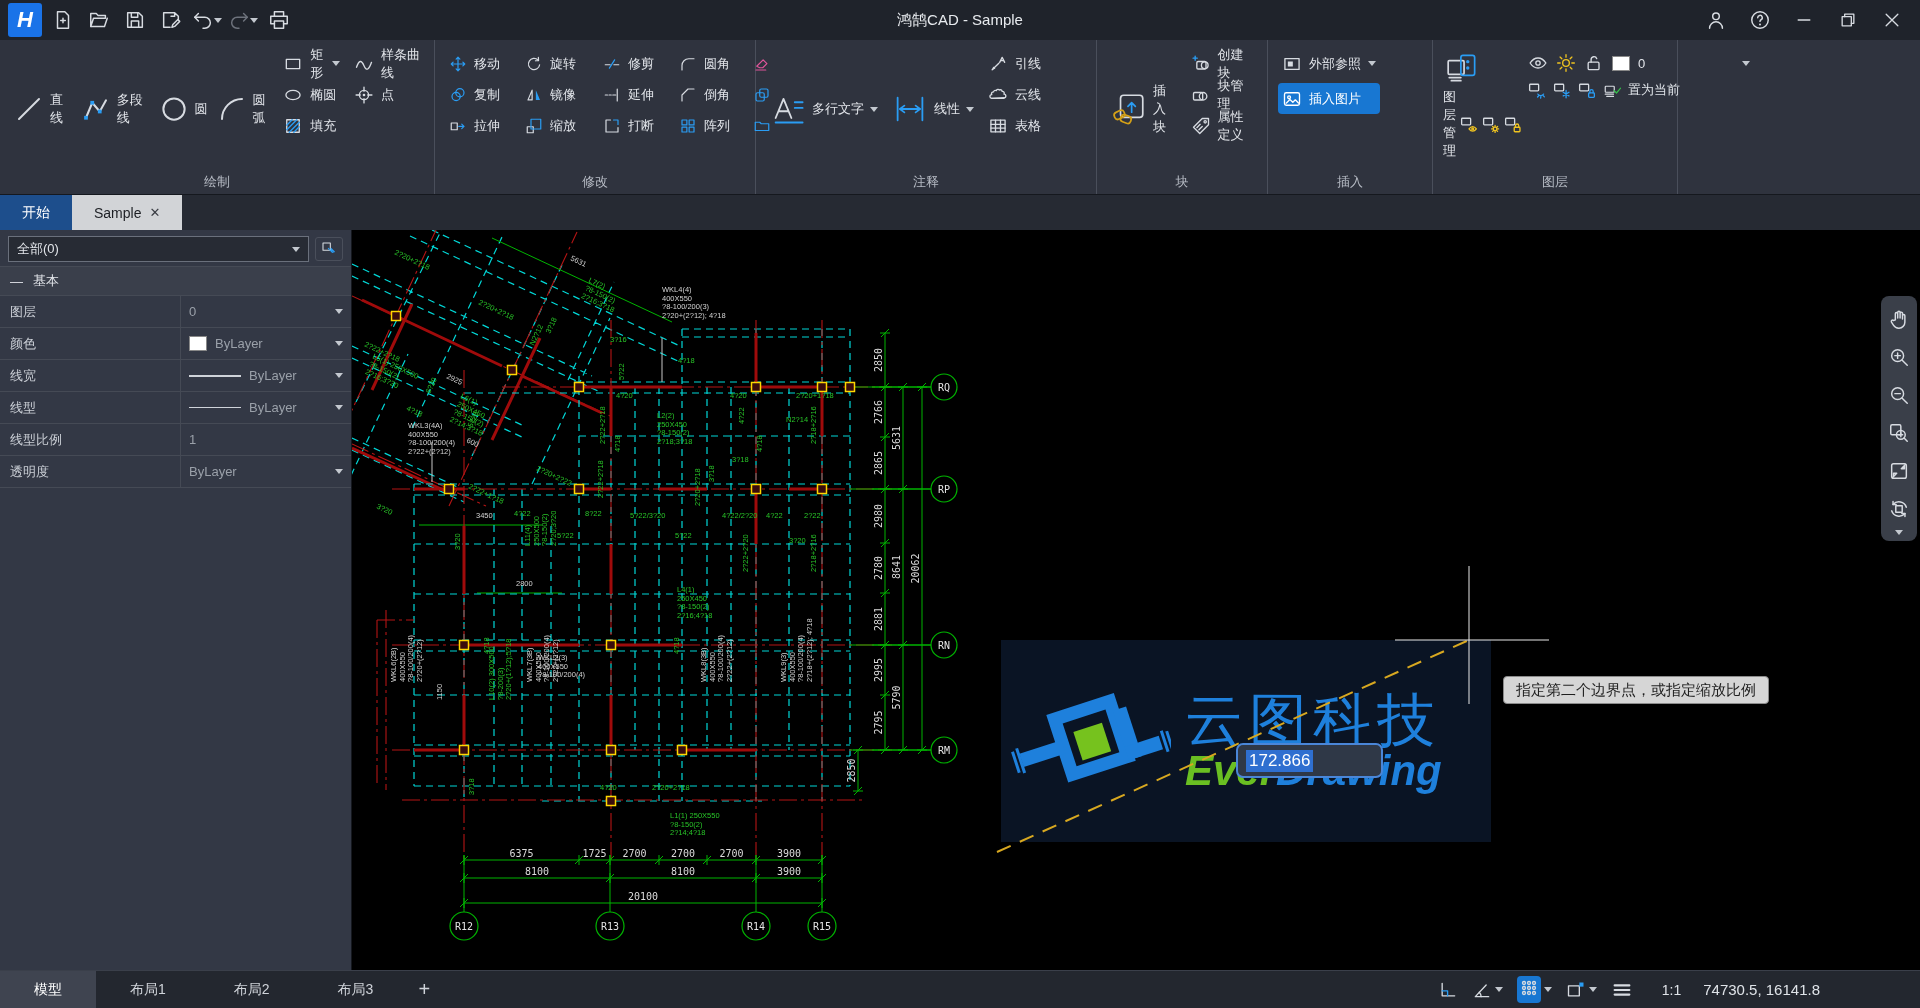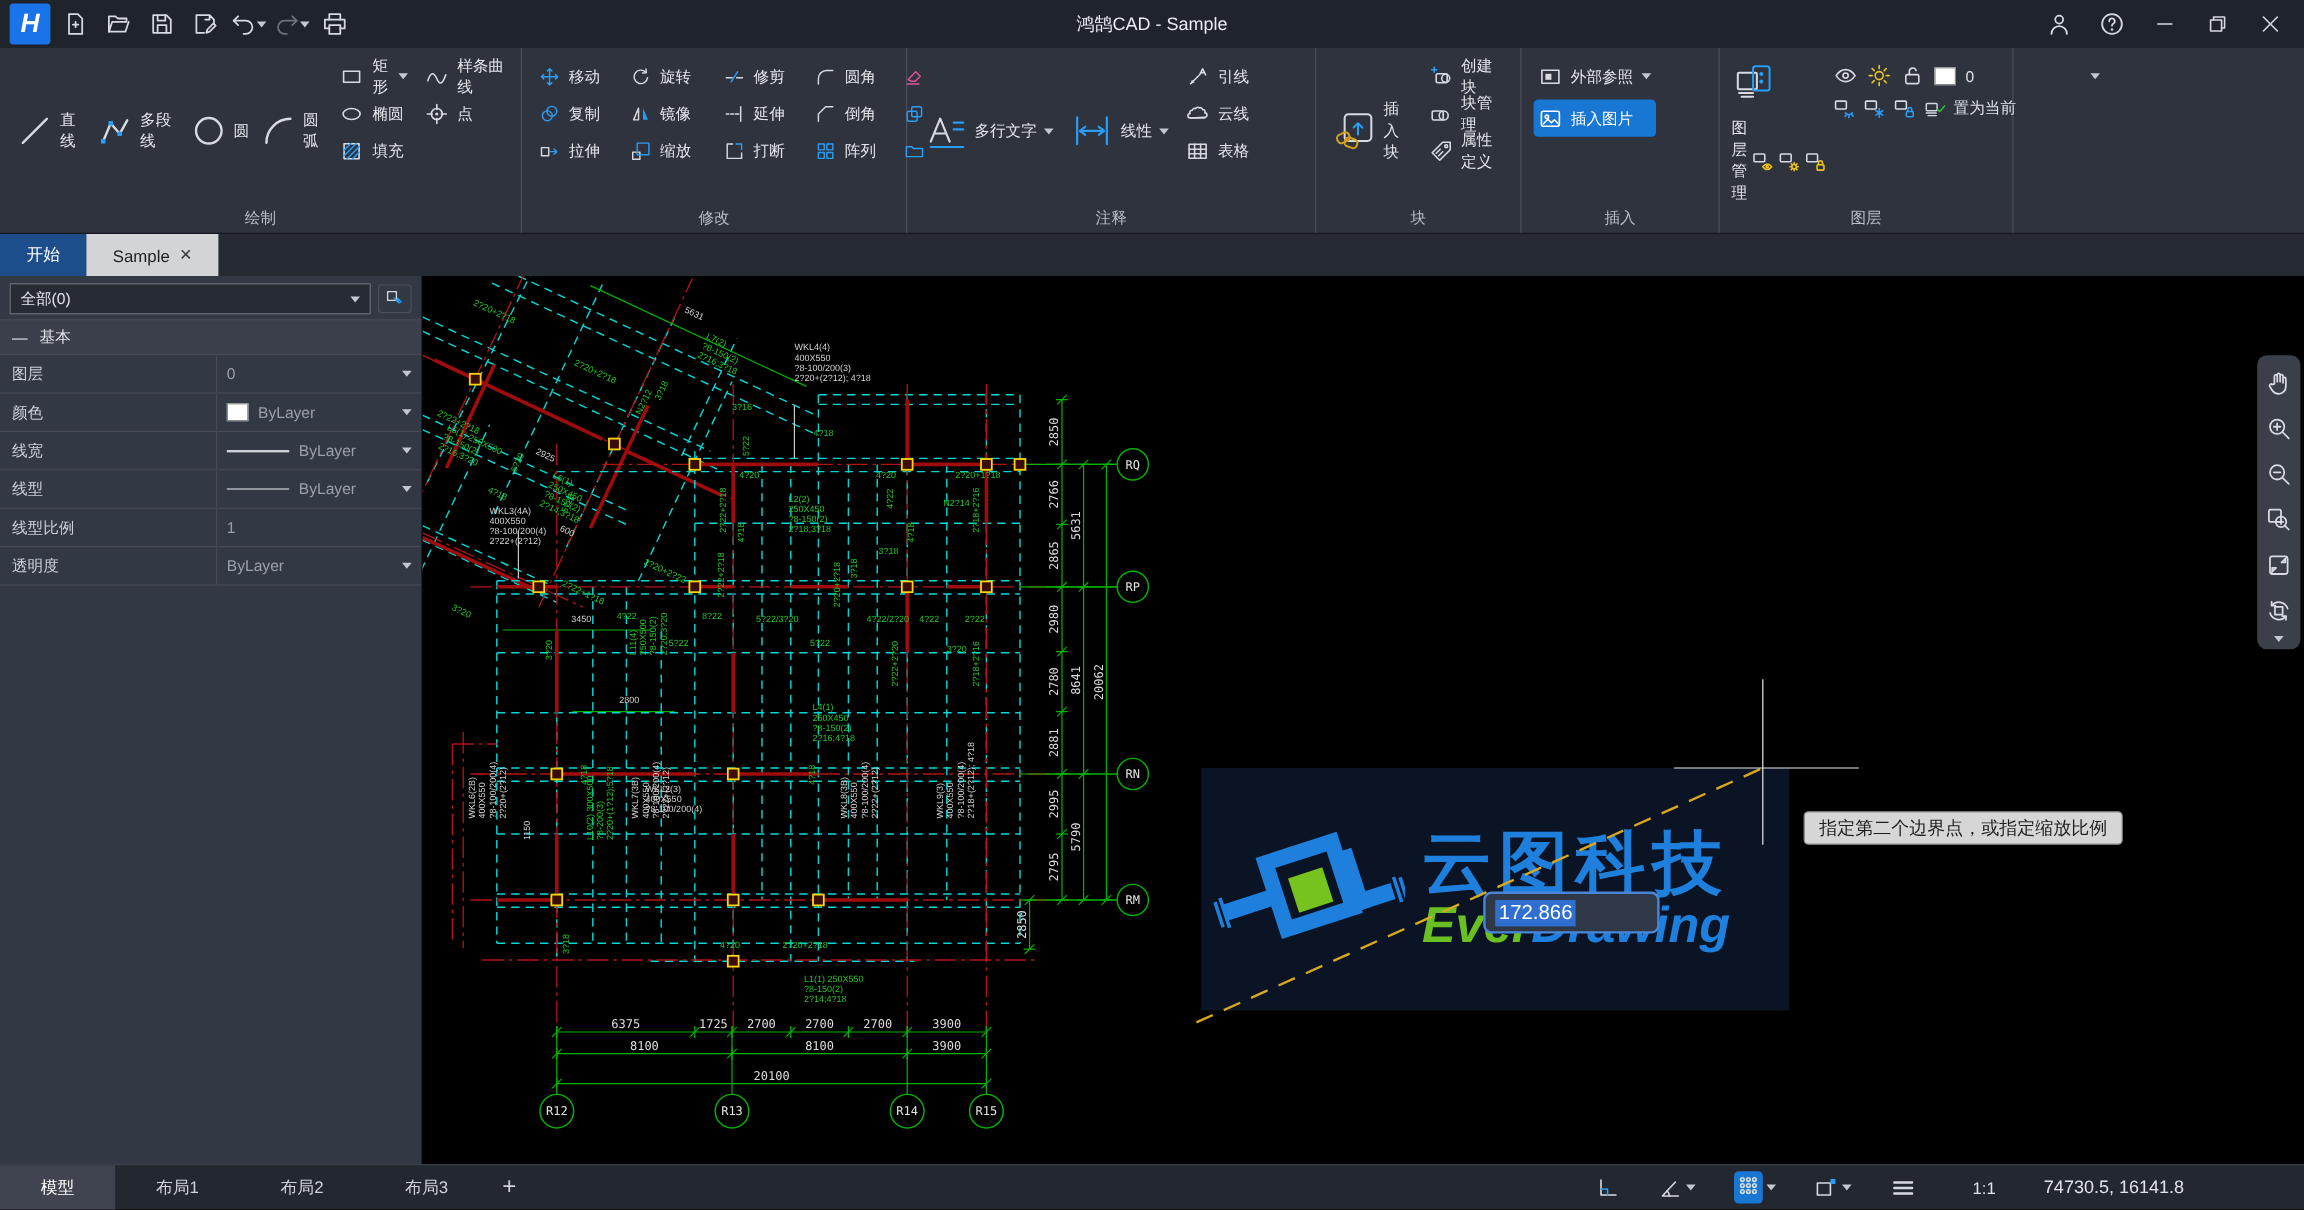--- a/index.html
+++ b/index.html
@@ -68,36 +68,36 @@
 .gl{stroke:#00b400;stroke-width:1;fill:none}
 .wl{stroke:#c8c8c8;stroke-width:1;fill:none}
 .dt{fill:#dcdcdc;font-size:10px;font-family:"DejaVu Sans Mono",monospace}
 .ag{fill:#28c428;font-size:7.5px}
 .aw{fill:#d4d4d4;font-size:7.5px}
 .bubc{stroke:#00b400;fill:#000;stroke-width:1.2}
 .bubt{fill:#e4e4e4;font-size:10px;text-anchor:middle;font-family:"DejaVu Sans Mono",monospace}
 .colsq{stroke:#ffd700;fill:#3a0c0c;stroke-width:1.5}
 
 .wm{position:absolute;left:649px;top:410px;width:490px;height:202px;background:#0a1424;display:flex;align-items:center;gap:14px;padding:10px;z-index:1}
-.wm-text .cn{font-size:58px;font-weight:bold;color:#1e80dc;letter-spacing:6px;line-height:1.05}
+.wm-text .cn{font-size:58px;font-weight:normal;color:#1e80dc;letter-spacing:6px;line-height:1.05}
 .wm-text .en{font-size:42px;font-weight:bold;font-style:italic;line-height:1}
 .wm-text .en .g{color:#6abf22}.wm-text .en .bl{color:#1e80dc}
 
 .ctip{position:absolute;left:1151px;top:446px;height:28px;display:flex;align-items:center;background:#d6d6d6;color:#1e1e1e;font-size:15px;padding:0 12px;border-radius:4px;border:1px solid #8a8a8a;z-index:6}
 .dyn{position:absolute;left:884px;top:513px;width:147px;height:35px;background:#2f3847;border:2px solid #4a86d8;border-radius:7px;display:flex;align-items:center;padding:0 8px;z-index:6}
 .dyn .sel{background:#2f6fd0;color:#fff;font-size:17px;padding:1px 3px}
 
 .nav{position:absolute;right:3px;top:66px;width:36px;background:#3a3f49;border-radius:8px;display:flex;flex-direction:column;align-items:center;padding:6px 0;gap:4px;z-index:6}
 .nbtn{width:30px;height:34px;display:flex;align-items:center;justify-content:center;border-radius:4px}
 
 .status{height:38px;background:#23272f;border-top:1px solid #3a3f4a;display:flex;align-items:center;font-size:14px}
 .ltab{padding:0 34px;height:38px;display:flex;align-items:center;color:#cfd3d9}
 .ltab.active{background:#3f4450;color:#fff}
 .plus{width:34px;height:38px;display:flex;align-items:center;justify-content:center;font-size:20px;color:#cfd3d9}
-.sicons{margin-left:auto;display:flex;align-items:center;gap:26px}
+.sicons{margin-left:auto;display:flex;align-items:center;gap:8px}
 .sbtn{display:flex;align-items:center;gap:3px;padding:2px 3px;border-radius:3px}
 .gridbtn{background:#1877d2;border-radius:4px;padding:2px}
 .scale{color:#dfe3e8;margin:0 14px 0 18px}
 .coords{color:#dfe3e8;margin-right:100px;font-size:15px}
 </style>
 </head>
 <body>
 
 <div class="app">
 
@@ -551,21 +551,21 @@
                 <path d="M5 17l4.5-4.5 3.5 3.5 3-3L20 17"></path>
               </svg>
             </span>
             <span style="color:#fff">插入图片</span>
           </div>
       </div>
       <div class="pl">插入</div>
     </div>
 
     <div class="rp" style="width:245px">
-      <div class="scol" style="justify-content:space-between">
+      <div class="scol" style="">
         <div class="bb" style="padding:2px">
             <span class="ic i36">
               <svg viewBox="0 0 34 34">
                 <path d="M4 26h11M6 29h9"></path>
                 <rect x="3" y="10" width="15" height="13" rx="1"></rect>
                 <rect class="b" x="15" y="5" width="13" height="19" rx="2"></rect>
                 <circle class="fb" cx="21.5" cy="11" r="1.6"></circle>
                 <circle class="fb" cx="21.5" cy="17" r="1.6"></circle>
               </svg>
             </span>

